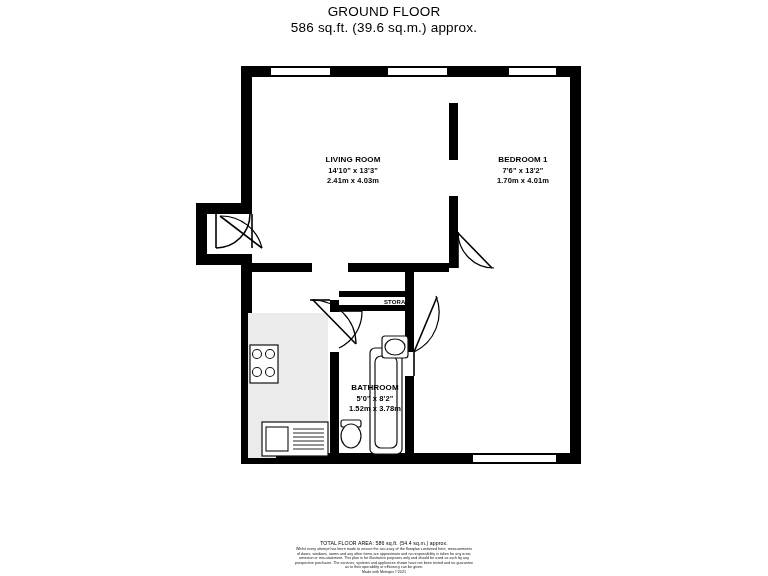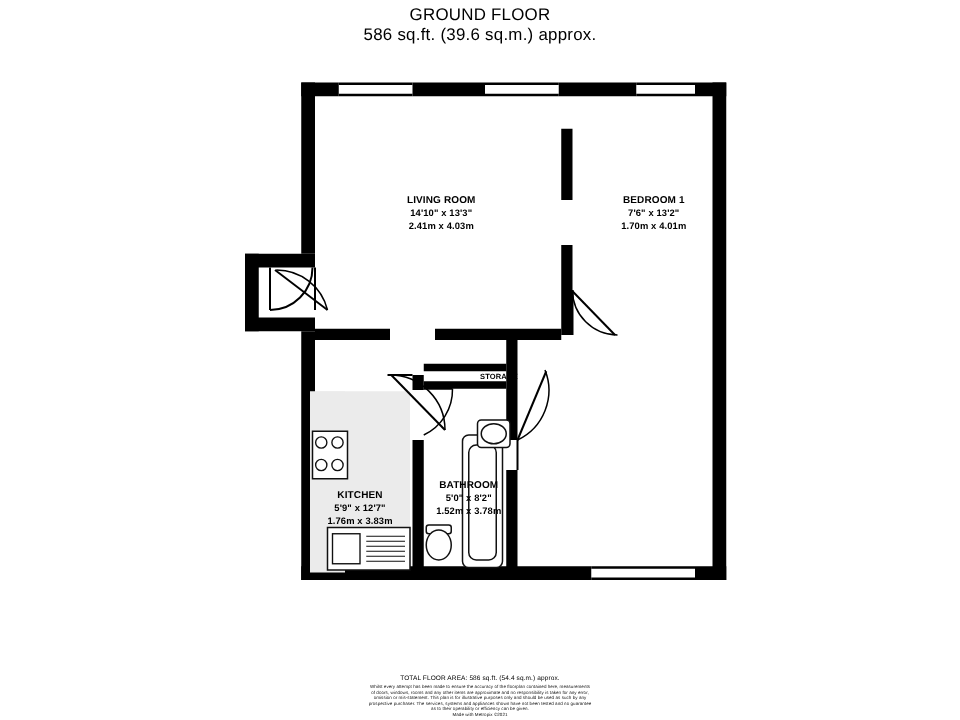--- a/index.html
+++ b/index.html
@@ -235,25 +235,20 @@
     <div class="dim">1.70m  x 4.01m</div>
   </div>
 
 
   <div class="room-label" style="left:295px; top:383px; width:160px;">
     <div class="name">BATHROOM</div>
     <div class="dim">5'0"  x 8'2"</div>
     <div class="dim">1.52m  x 3.78m</div>
   </div>
 
-  <div class="room-label" style="left:208px; top:391px; width:160px;">
-    <div class="name">KITCHEN</div>
-    <div class="dim">5'9"  x 12'7"</div>
-    <div class="dim">1.76m  x 3.83m</div>
-  </div>
 
   <div class="storage-label" style="left:384px; top:299px;">STORAGE</div>
 
   <div class="footer" style="top:540px;">
     <div class="area">TOTAL FLOOR AREA: 586 sq.ft. (54.4 sq.m.) approx.</div>
     <div class="disclaimer">Whilst every attempt has been made to ensure the accuracy of the floorplan contained here, measurements</div>
     <div class="disclaimer">of doors, windows, rooms and any other items are approximate and no responsibility is taken for any error,</div>
     <div class="disclaimer">omission or mis-statement. This plan is for illustrative purposes only and should be used as such by any</div>
     <div class="disclaimer">prospective purchaser. The services, systems and appliances shown have not been tested and no guarantee</div>
     <div class="disclaimer">as to their operability or efficiency can be given.</div>

